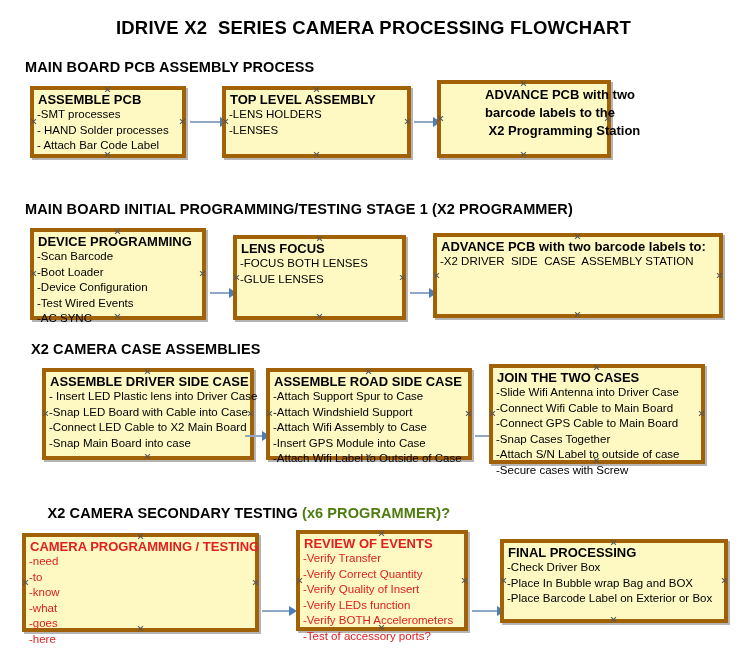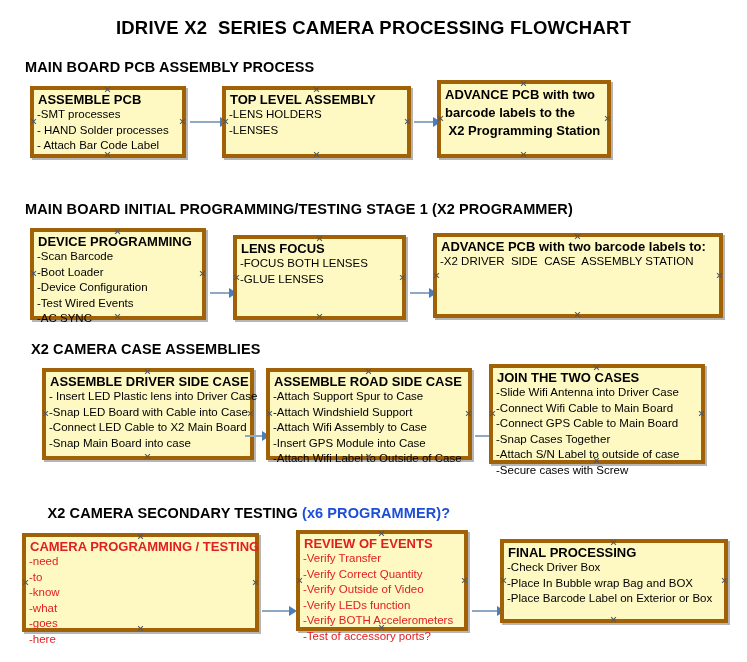--- a/index.html
+++ b/index.html
@@ -34,21 +34,21 @@
     white-space: pre;
   }
   .section-title {
     position: absolute;
     font-size: 14.5px;
     font-weight: bold;
     letter-spacing: 0.1px;
     white-space: pre;
   }
   .section-title .accent {
-    color: #1d4ed8;
+    color: #4d7c0f;
   }
 
   
   .box {
     position: absolute;
     background: #fef9c3;
     border: 4px solid #a16207;
     box-shadow: 2px 2px 0 0 rgba(120,120,120,0.55);
     box-sizing: border-box;
     overflow: visible;
@@ -149,21 +149,21 @@
     <div class="handle" style="left:50%; top:-4px; margin-left:-4px;"></div>
     <div class="handle" style="left:-4px; top:50%; margin-top:-4px;"></div>
     <div class="handle" style="right:-4px; top:50%; margin-top:-4px;"></div>
     <div class="handle" style="left:50%; bottom:-4px; margin-left:-4px;"></div>
   </div>
 
   <div class="arrow" style="left:414px; top:121px; width:20px;">
     <span class="head"></span>
   </div>
 
-  <div class="box" style="left:437px; top:80px; width:174px; height:78px;">
+  <div class="box" style="left:437px; top:80px; width:174px; height:78px;padding-left:40px;">
     <div class="box-title multiline">ADVANCE PCB with two</div>
     <div class="box-title multiline" style="padding-top:0;">barcode labels to the</div>
     <div class="box-title multiline" style="padding-top:0;"> X2 Programming Station</div>
     <div class="handle" style="left:50%; top:-4px; margin-left:-4px;"></div>
     <div class="handle" style="left:-4px; top:50%; margin-top:-4px;"></div>
     <div class="handle" style="right:-4px; top:50%; margin-top:-4px;"></div>
     <div class="handle" style="left:50%; bottom:-4px; margin-left:-4px;"></div>
   </div>
 
   <div class="section-title" style="left:25px; top:201px;">MAIN BOARD INITIAL PROGRAMMING/TESTING STAGE 1 (X2 PROGRAMMER)</div>
@@ -291,21 +291,21 @@
 
   <div class="arrow" style="left:262px; top:610px; width:28px;">
     <span class="head"></span>
   </div>
 
   <div class="box red" style="left:296px; top:530px; width:172px; height:101px;">
     <div class="box-title">REVIEW OF EVENTS</div>
     <div class="box-lines">
       <div class="line">-Verify Transfer</div>
       <div class="line">-Verify Correct Quantity</div>
-      <div class="line">-Verify Outside of Video</div>
+      <div class="line">-Verify Quality of Insert</div>
       <div class="line">-Verify LEDs function</div>
       <div class="line">-Verify BOTH Accelerometers</div>
       <div class="line overflow">-Test of accessory ports?</div>
     </div>
     <div class="handle" style="left:50%; top:-4px; margin-left:-4px;"></div>
     <div class="handle" style="left:-4px; top:50%; margin-top:-4px;"></div>
     <div class="handle" style="right:-4px; top:50%; margin-top:-4px;"></div>
     <div class="handle" style="left:50%; bottom:-4px; margin-left:-4px;"></div>
   </div>
 

